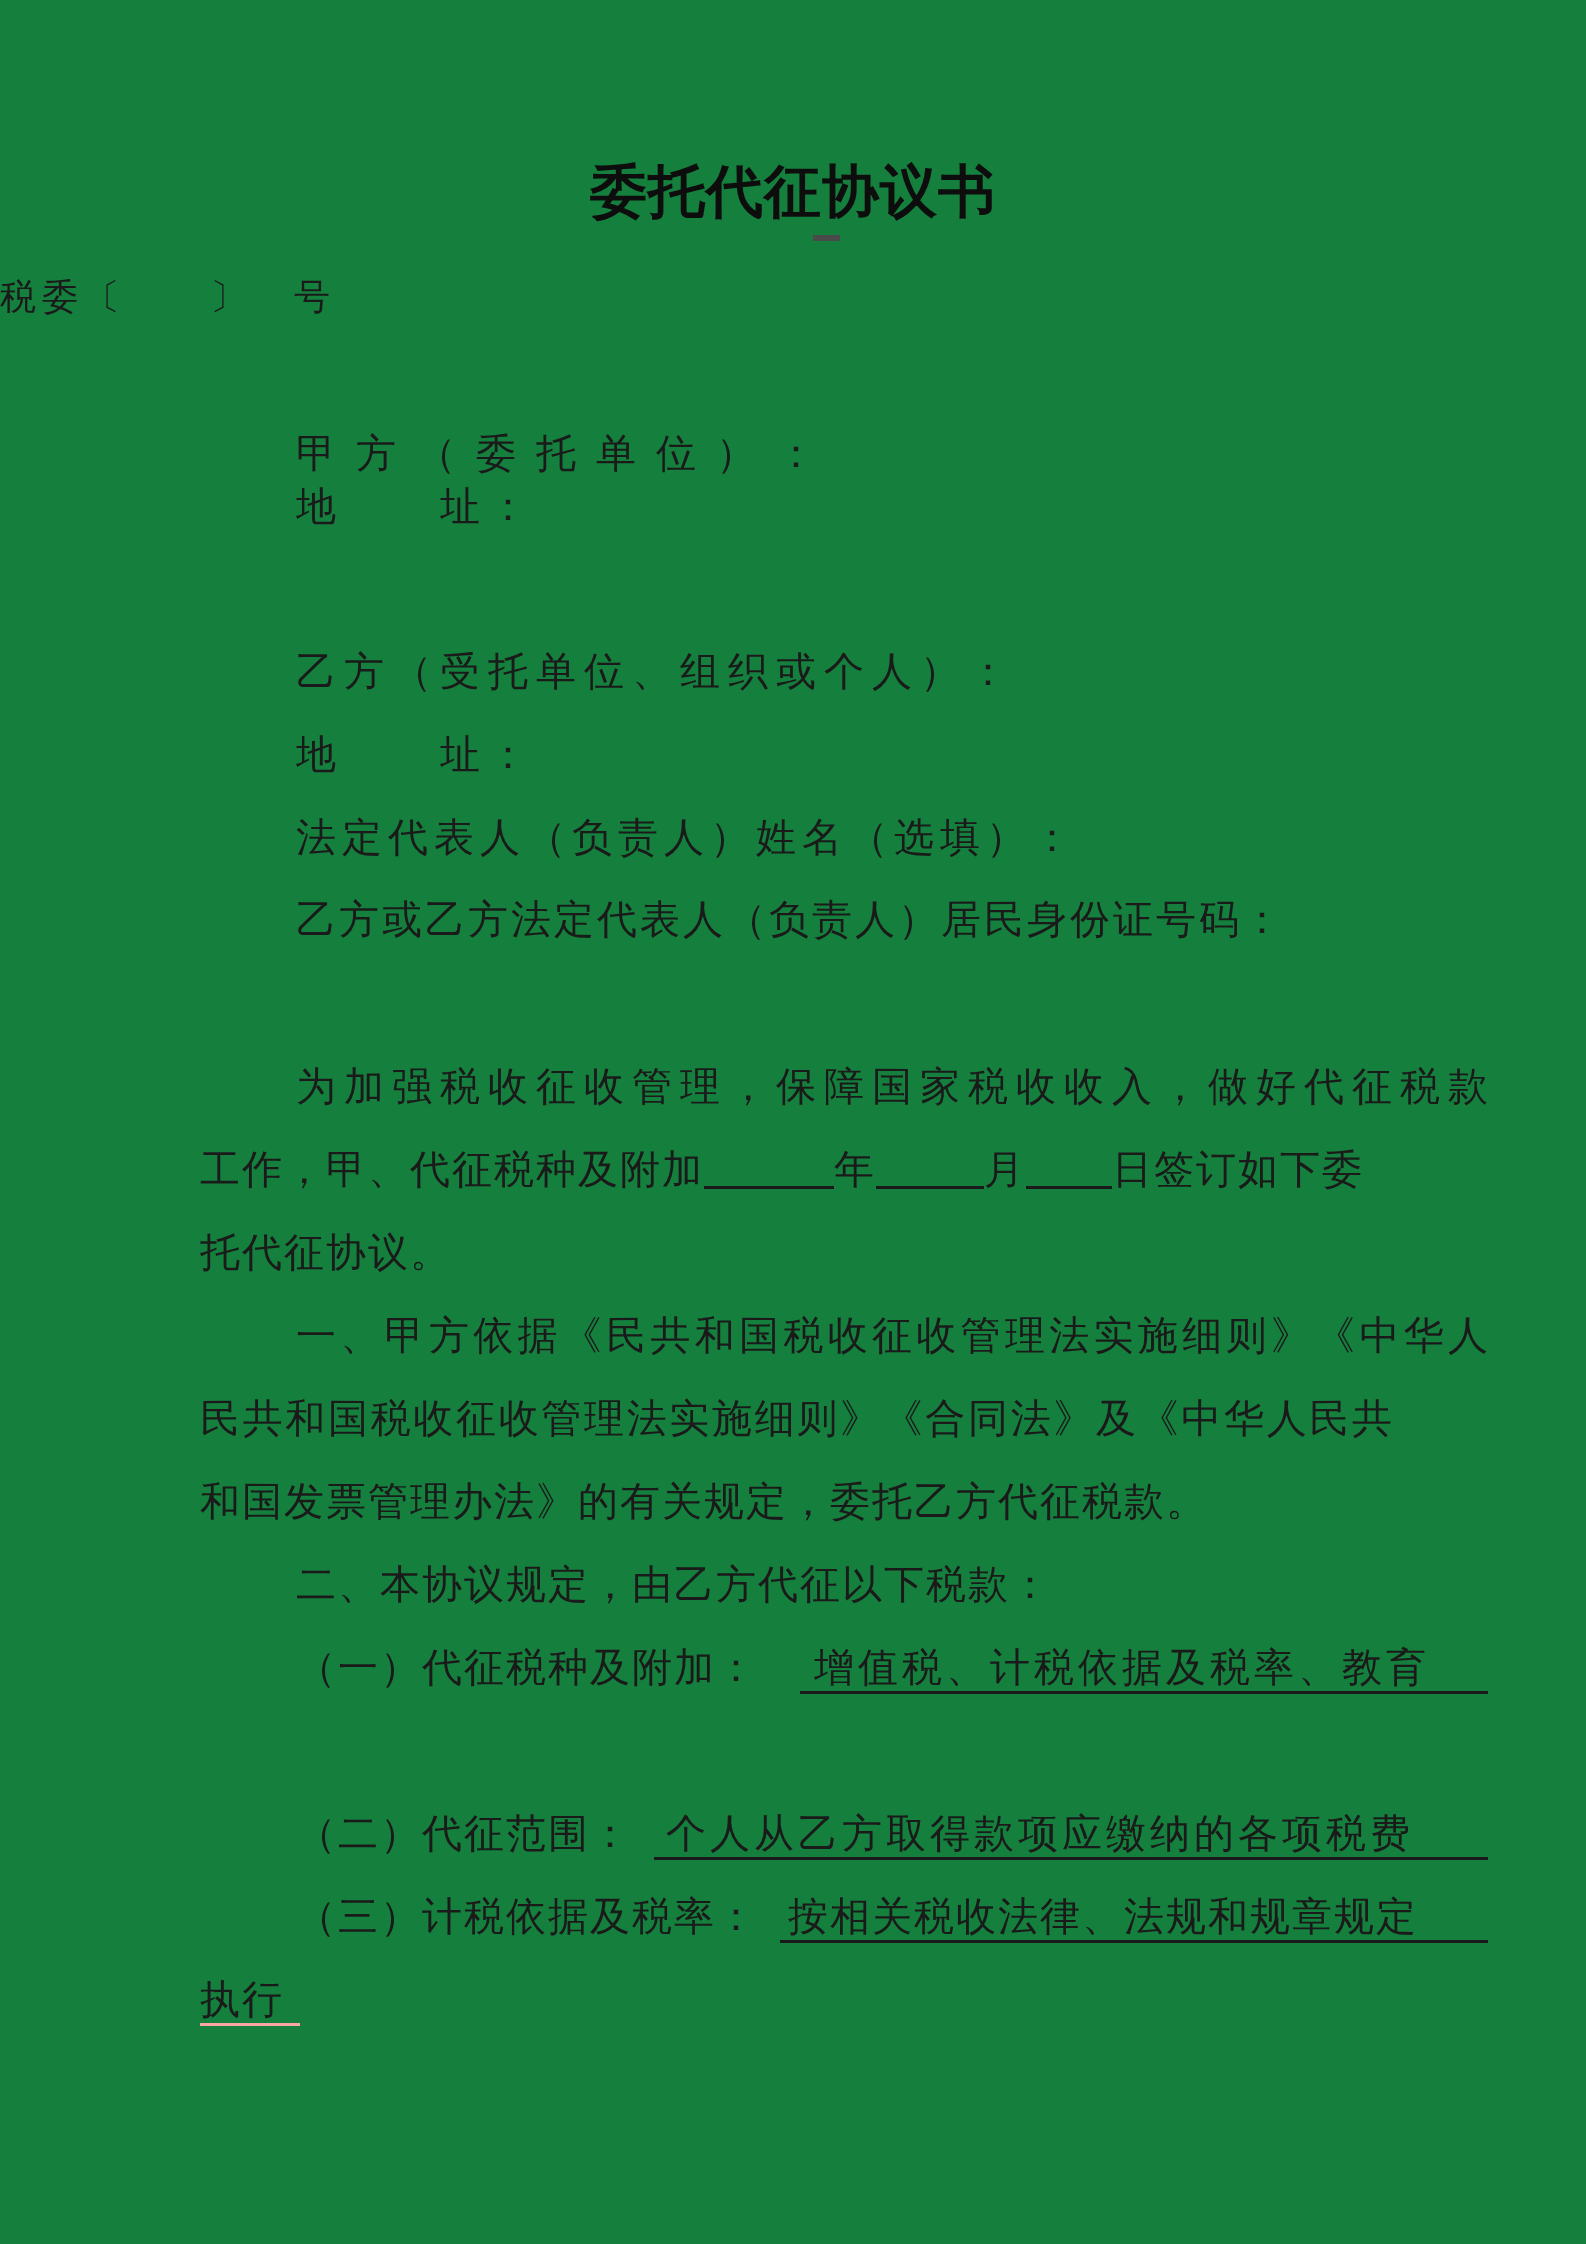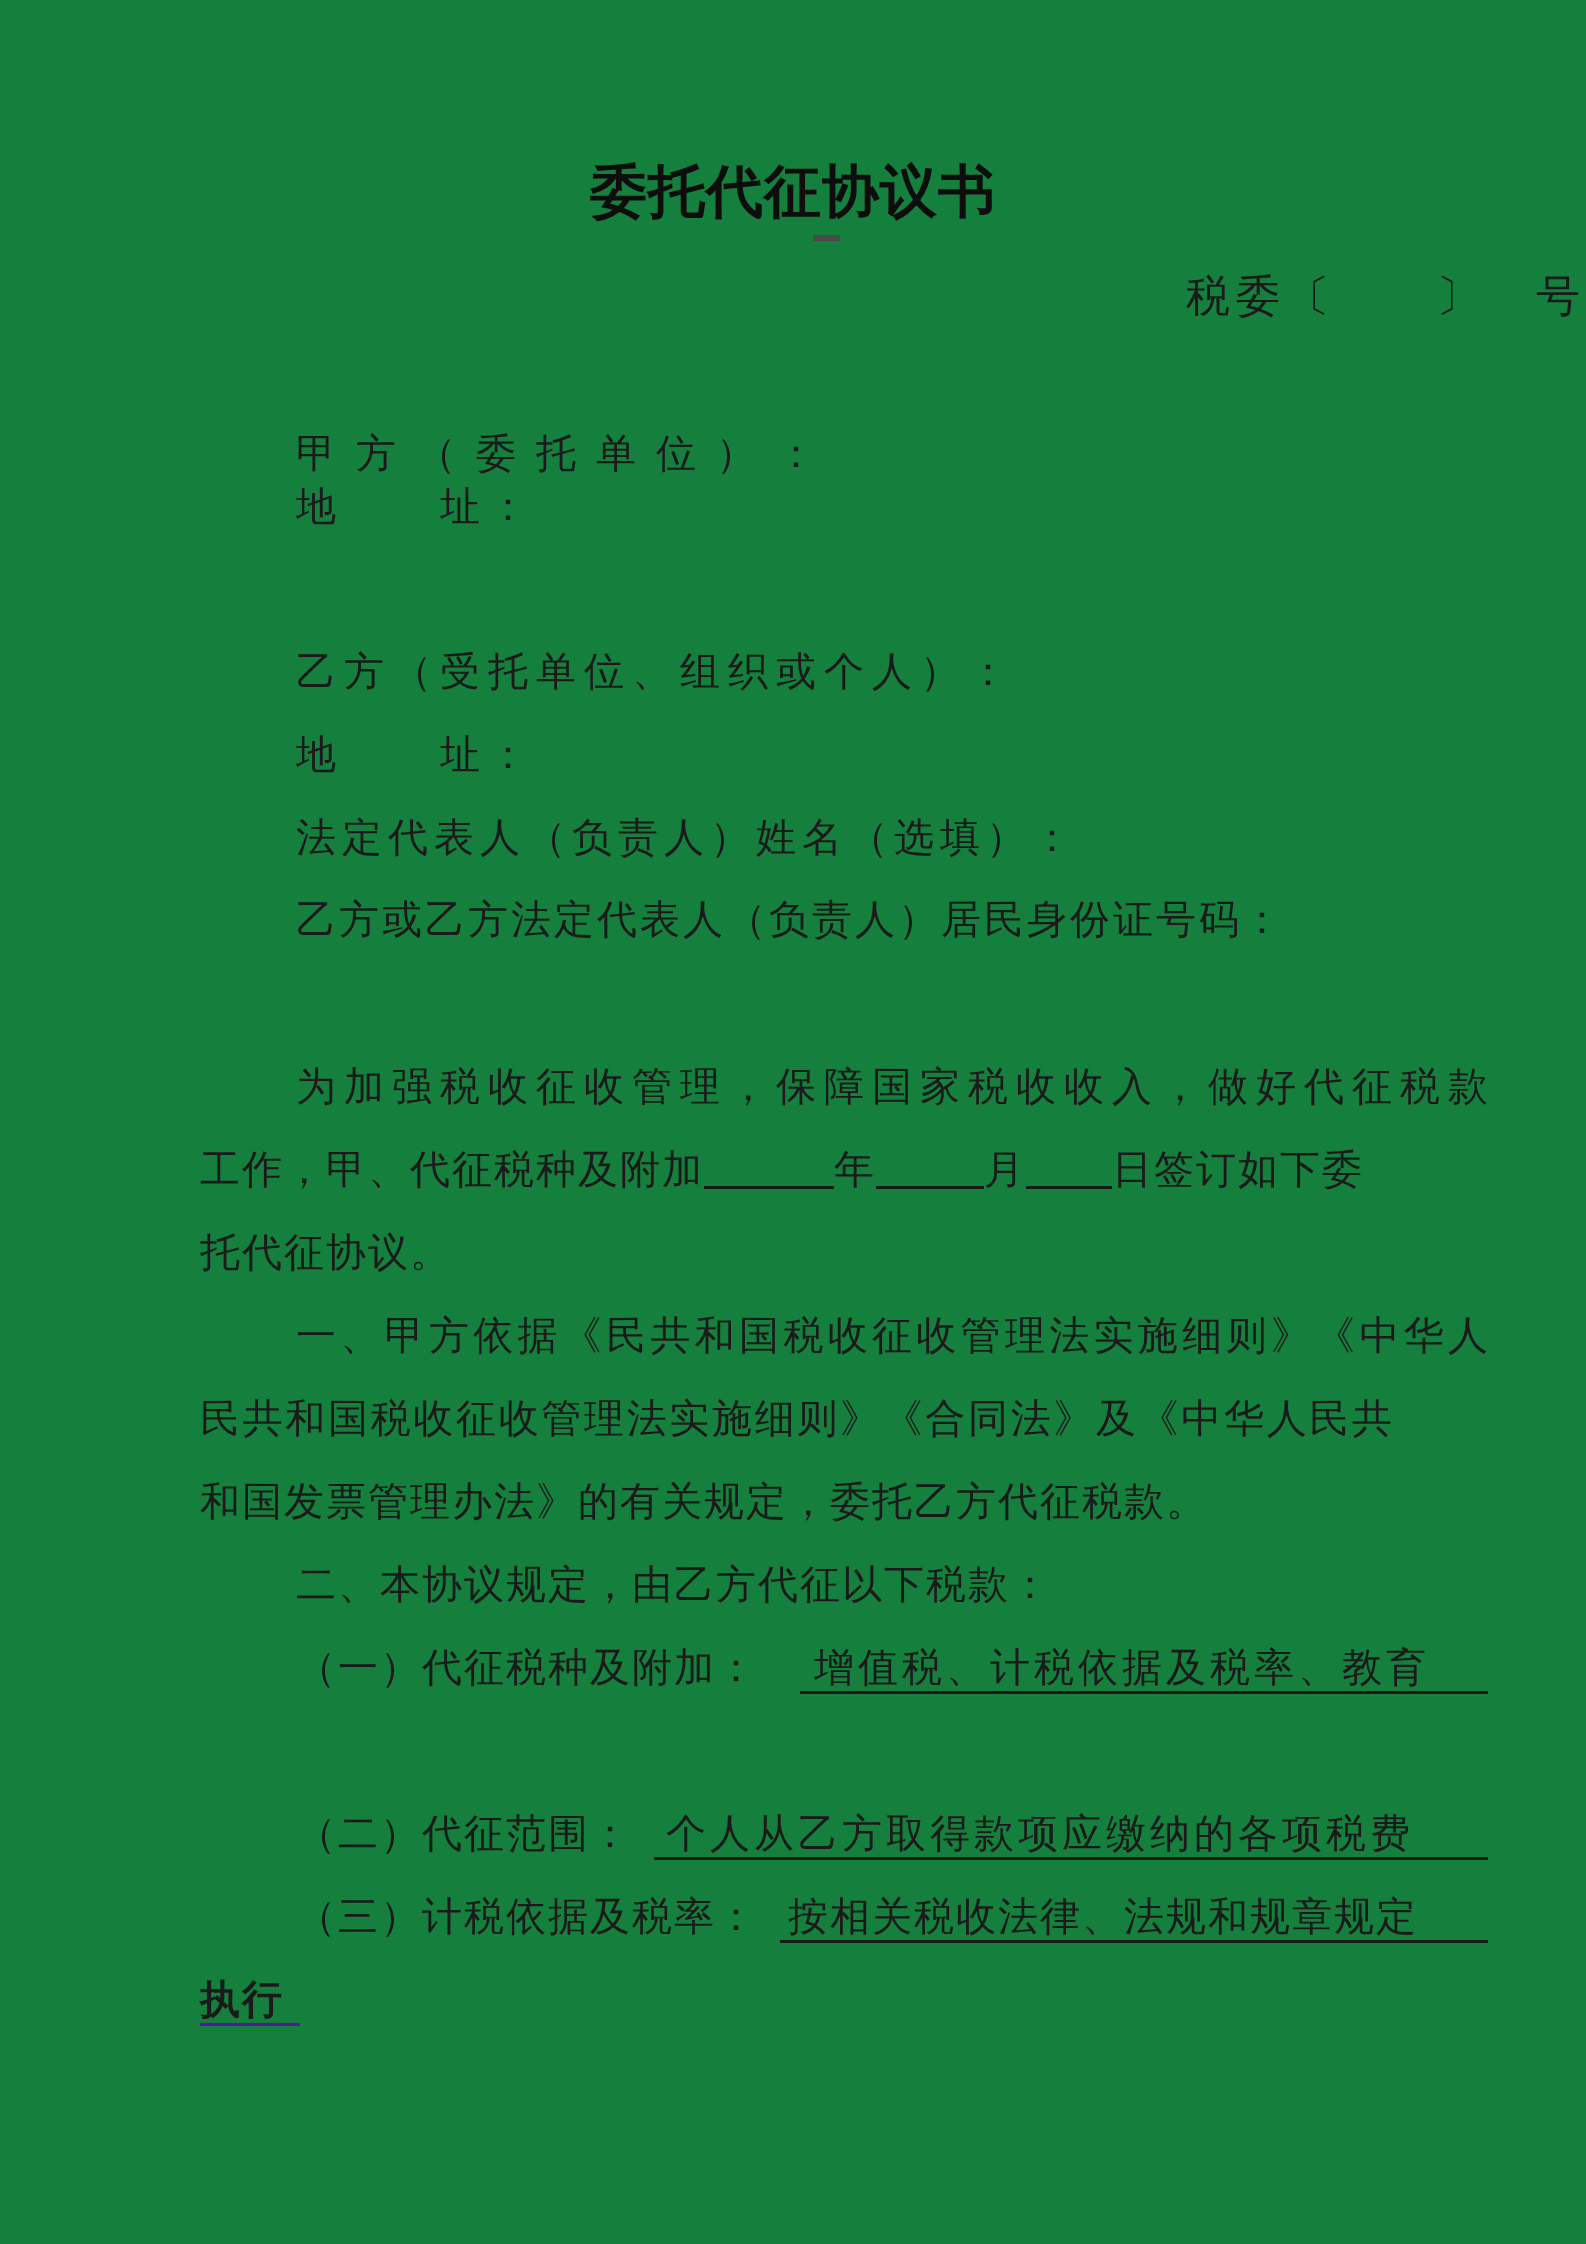--- a/index.html
+++ b/index.html
@@ -37,22 +37,22 @@
     font-weight:900;
     font-size:57px;
     line-height:72px;
     letter-spacing:1px;
     color:#0d0d0d;
   }
   .doc-number {
     position:absolute;
     left:0; top:271px;
     width:1586px;
-    text-align:right;
-    font-size:44px;
+    text-align:left;
+    font-size:36px;
     line-height:52px;
     letter-spacing:6px;
     white-space:pre;
   }
   .ls20 { letter-spacing:20px;margin-top:32px; }
   .ls8  { letter-spacing:8px; }
   .ls6  { letter-spacing:6px; }
   .ls3  { letter-spacing:3px; }
   .ls2  { letter-spacing:2px; }
   .blank {
@@ -67,24 +67,23 @@
   .fline { display:flex; align-items:flex-start;gap:22px; }
   .fline .lbl { flex:0 0 auto; white-space:pre; }
   .fline .u {
     border-bottom:3px solid #1a1a1a;
     height:49px;
   }
   .fline .ufill { flex:1 1 auto; }
   .uword {
     display:inline-block;
     height:49px;
-    border-bottom:3px solid #4c1d95;
+    border-bottom:3px solid #fca5a5;
     vertical-align:top;
     padding-right:16px;
-    font-weight:bold;
   }
   .val1 { flex:1 1 auto; margin-left:20px; padding-left:14px; letter-spacing:4px; }
   .val2 { flex:1 1 auto; padding-left:12px; letter-spacing:4px; }
   .val3 { flex:1 1 auto; padding-left:8px;  letter-spacing:2px; }
   .speck {
     position:absolute;
     left:813px; top:235px;
     width:27px; height:6px;
     background:#4a4a4a;
   }

